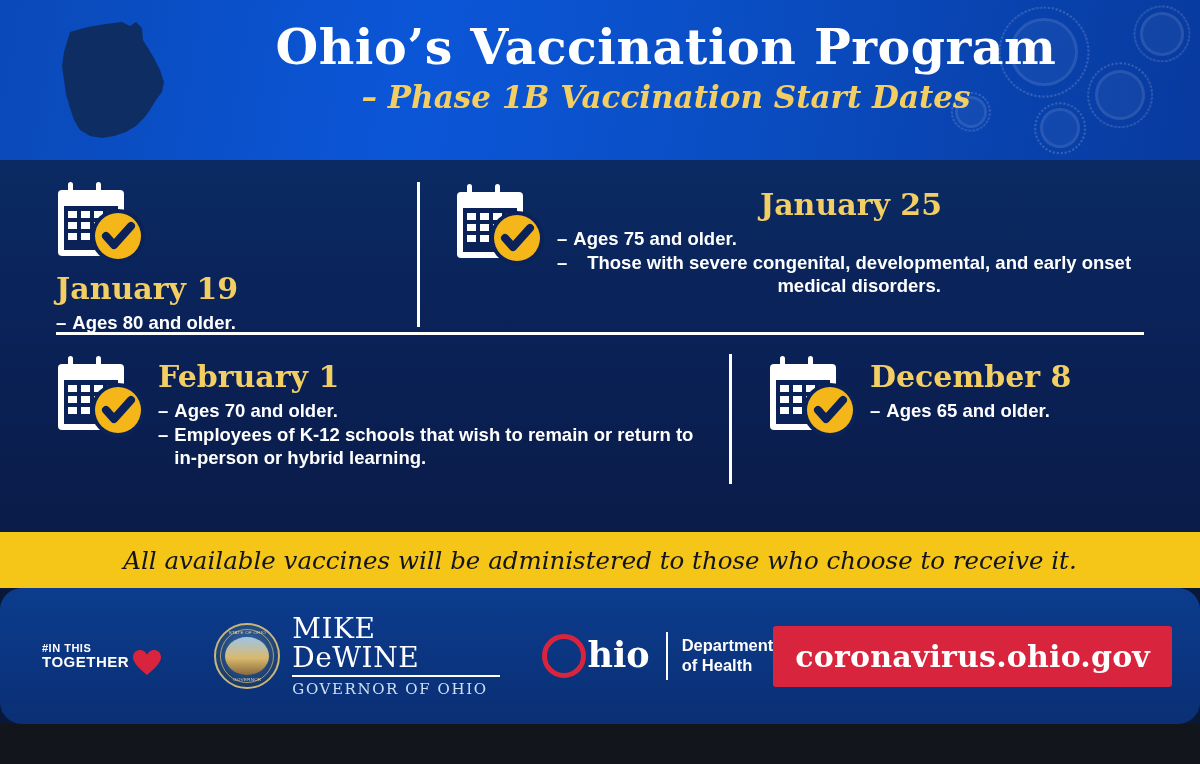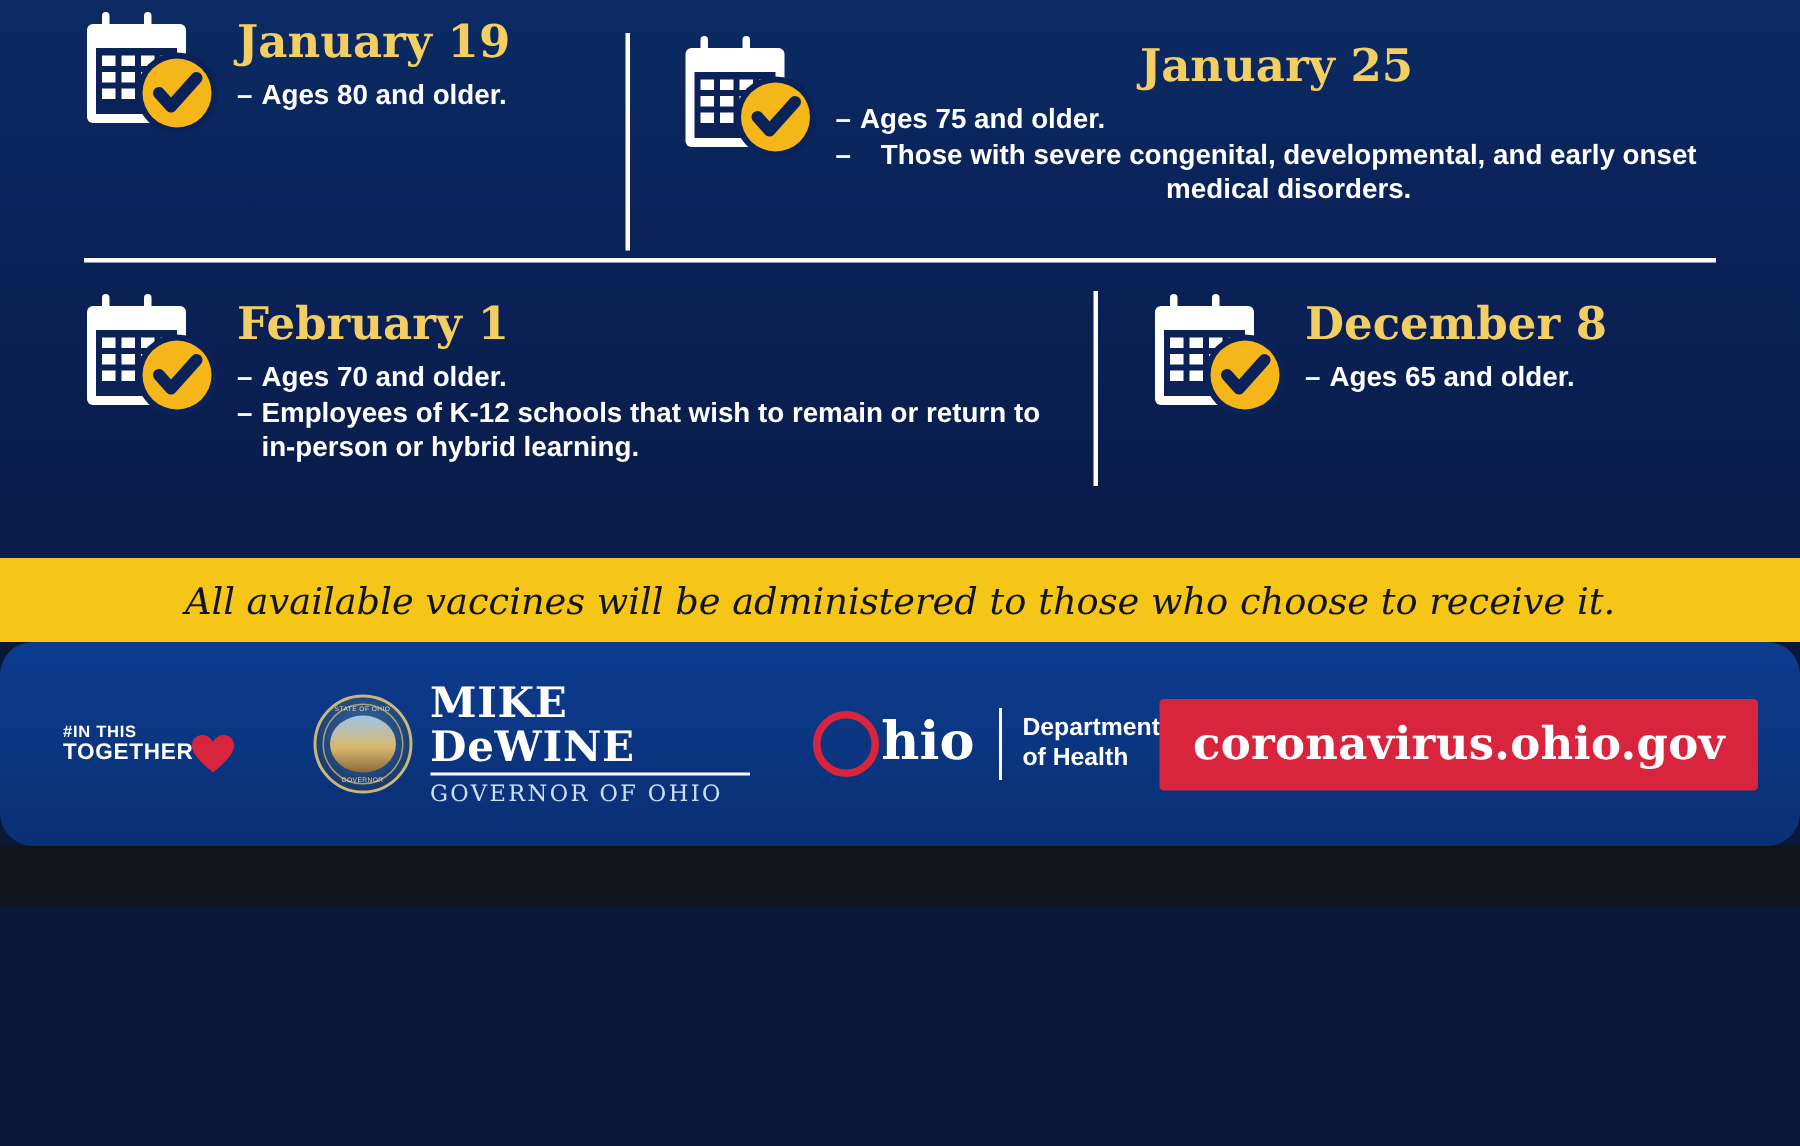--- a/index.html
+++ b/index.html
@@ -240,21 +240,21 @@
   }
   .seal .seal-top-text { top: 5px; }
   .seal .seal-bot-text { bottom: 5px; }
   .dewine-name {
     margin-left: 12px;
     color: #fff;
   }
   .dewine-name .dn1 {
     font-family: "DejaVu Serif", serif;
     font-size: 28px;
-    font-weight: bold;
+    font-weight: normal;
     letter-spacing: 0.5px;
     line-height: 1.05;
   }
   .dewine-rule {
     height: 2px;
     background: #fff;
     margin: 3px 0 3px 0;
   }
   .dewine-name .dn2 {
     font-family: "DejaVu Serif", serif;
@@ -311,29 +311,49 @@
   .bottom-strip {
     height: 40px;
     background: #12151c;
   }
 </style>
 </head>
 <body>
 
 <div class="canvas">
 
+  <div class="header">
+    <div class="virus" style="left:1010px; top:18px; width:62px; height:62px;"></div>
+    <div class="virus" style="left:1095px; top:70px; width:44px; height:44px;"></div>
+    <div class="virus" style="left:1040px; top:108px; width:34px; height:34px;"></div>
+    <div class="virus" style="left:1140px; top:12px; width:38px; height:38px;"></div>
+    <div class="virus" style="left:955px; top:96px; width:26px; height:26px;"></div>
+
+    <div class="ohio-map">
+      <svg viewBox="0 0 132 126" width="132" height="126" aria-hidden="true">
+        <path d="M26 14 L44 9 L62 6 L78 4 L86 8 L92 4 L98 10 L99 22 L104 30 L110 40 L116 52 L120 64
+                 L118 74 L112 82 L106 92 L100 100 L92 108 L82 114 L70 118 L58 120 L46 118 L36 112
+                 L30 102 L26 90 L22 76 L20 62 L18 48 L20 34 Z" fill="#0e2d63"></path>
+      </svg>
+    </div>
+
+    <div class="header-text">
+      <div class="title">Ohio’s Vaccination Program</div>
+      <div class="subtitle">– Phase 1B Vaccination Start Dates</div>
+    </div>
+  </div>
 
   <div class="body-area">
     <div class="grid">
 
       <div class="divider-v1"></div>
       <div class="divider-h"></div>
       <div class="divider-v2"></div>
 
-      <div class="cell" style="left:56px; top:6px; width:350px;">
+      <div class="cell" style="left:56px; top:20px; width:350px;flex-direction:column;">
         <div class="cal-wrap">
           <svg class="cal-svg" viewBox="0 0 96 86" width="96" height="86" aria-hidden="true">
             <rect x="12" y="2" width="5" height="14" rx="2.5" fill="#ffffff"></rect>
             <rect x="40" y="2" width="5" height="14" rx="2.5" fill="#ffffff"></rect>
             <rect x="2" y="10" width="66" height="66" rx="4" fill="#ffffff"></rect>
             <rect x="8" y="26" width="54" height="44" fill="#0a2258"></rect>
             <g fill="#ffffff">
               <rect x="12" y="31" width="9" height="7"></rect>
               <rect x="25" y="31" width="9" height="7"></rect>
               <rect x="38" y="31" width="9" height="7"></rect>

